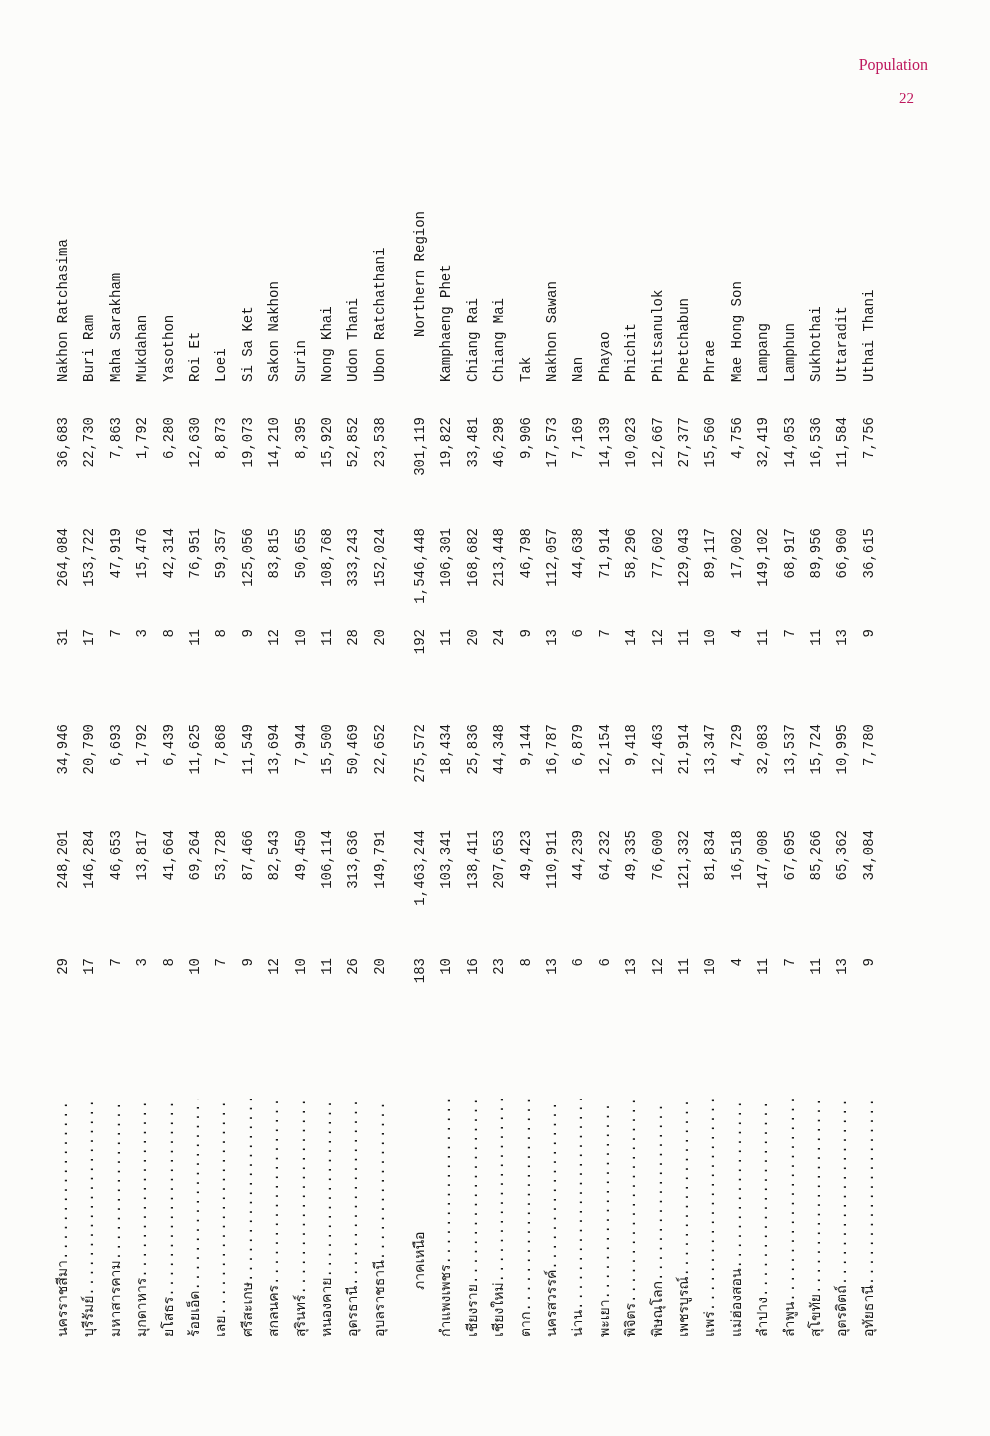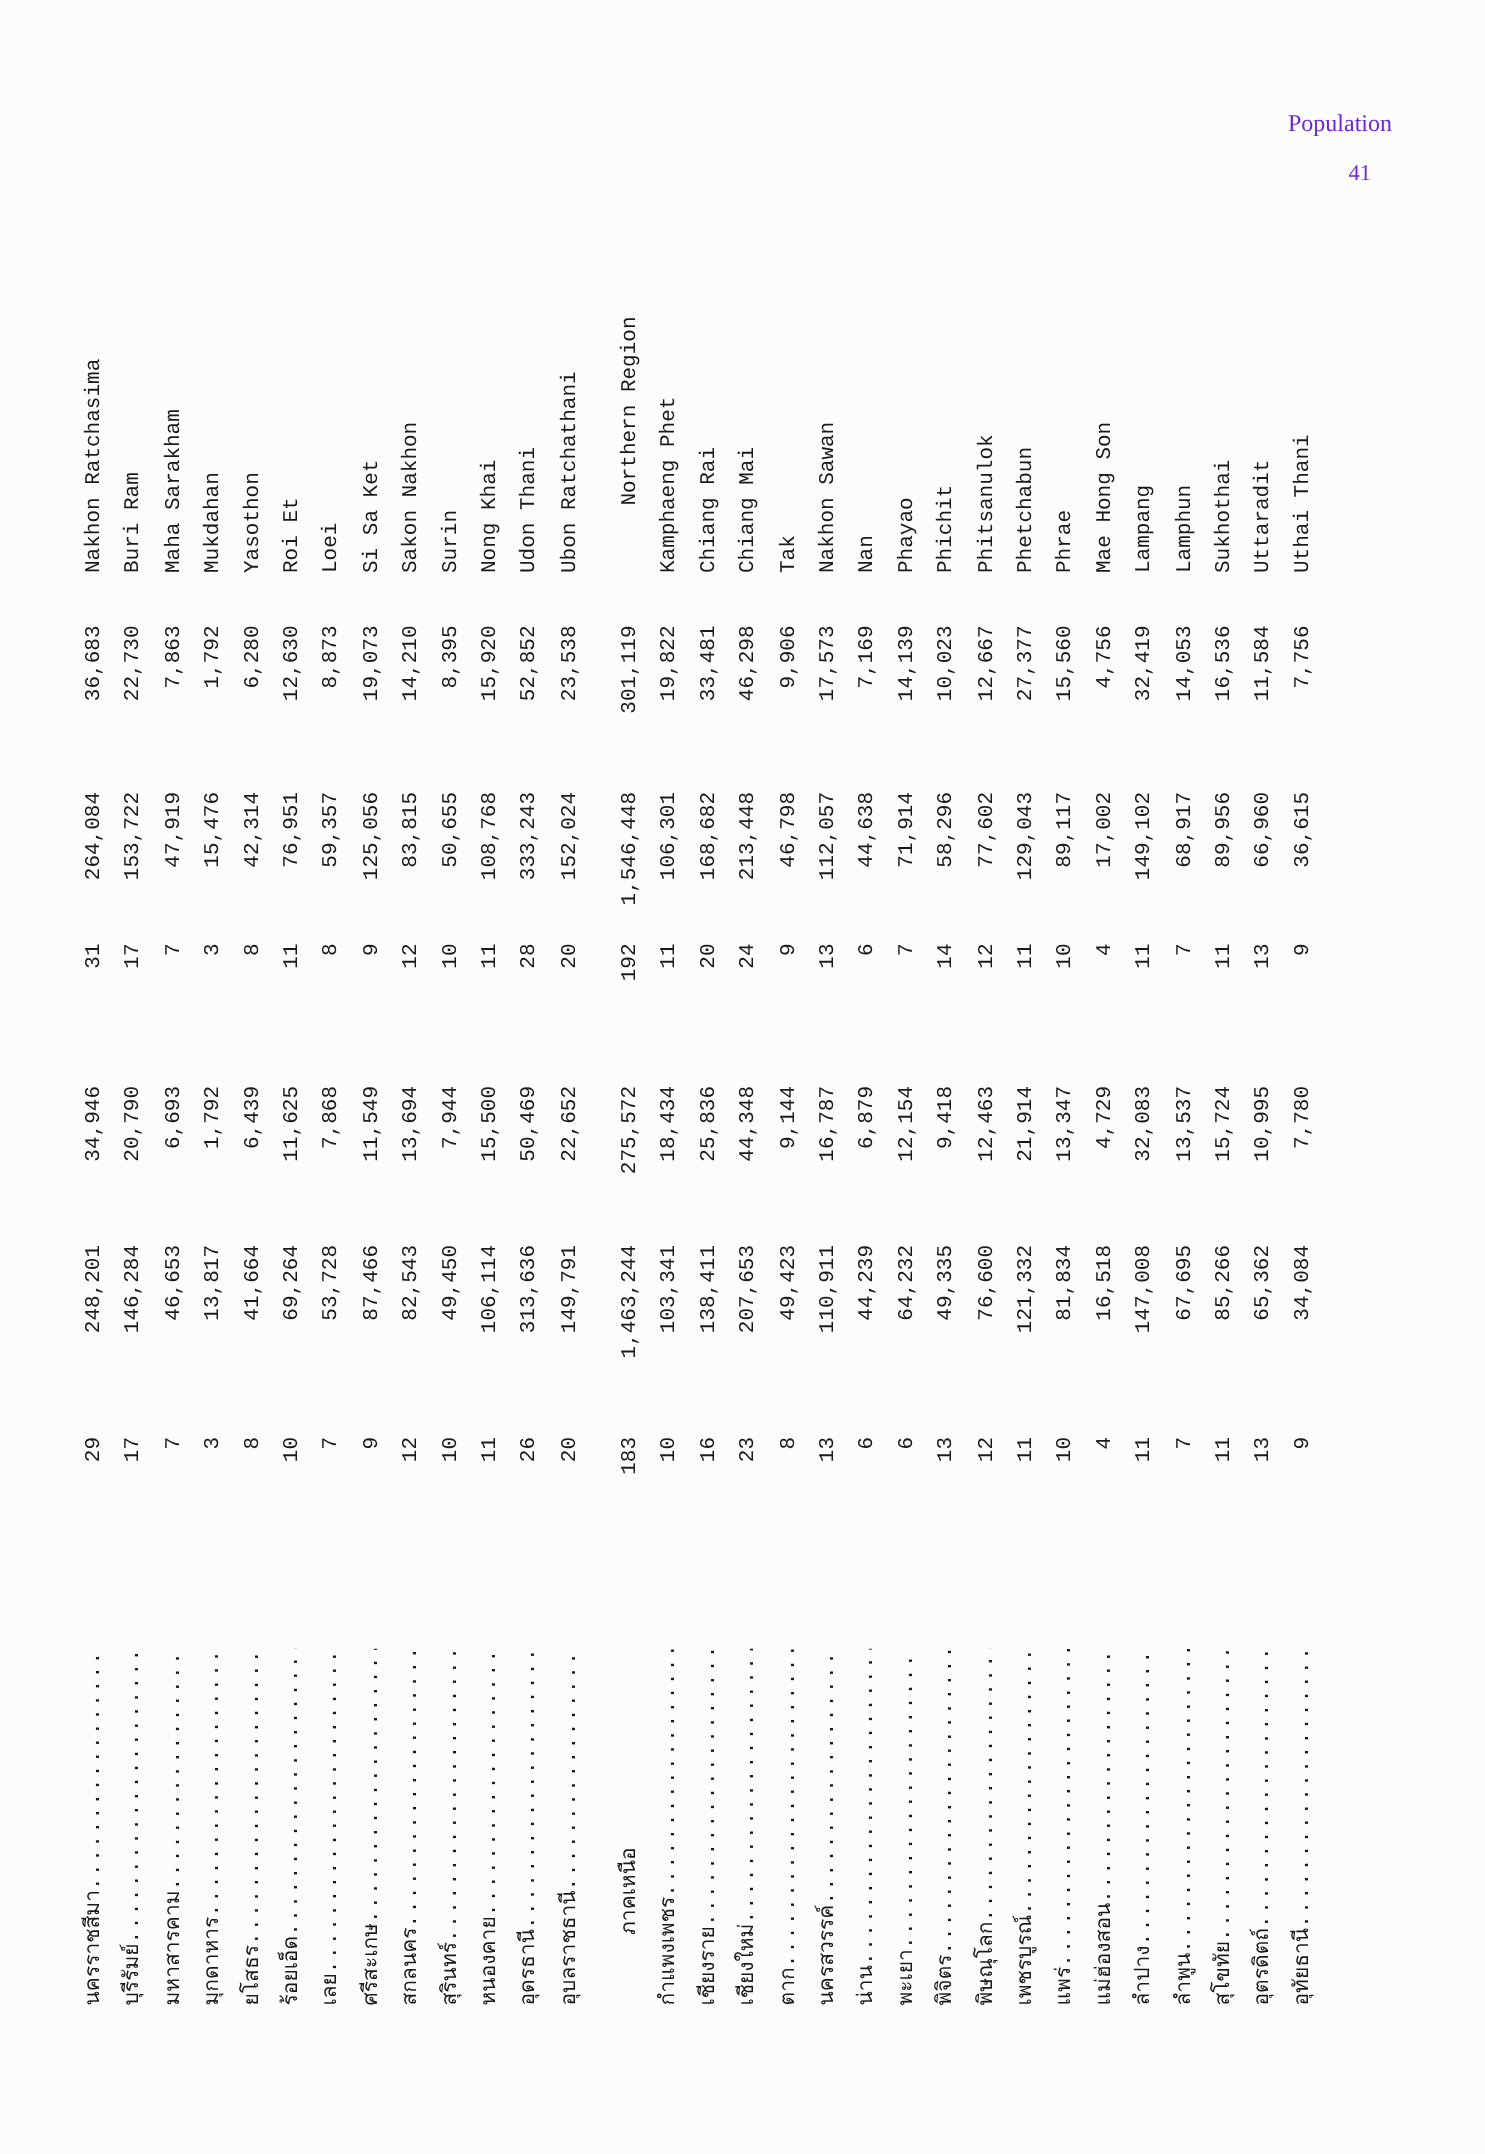--- a/index.html
+++ b/index.html
@@ -6,24 +6,24 @@
   .page {
     position:relative;
     width:990px; height:1436px;
     background:#fcfcfa;
     overflow:hidden;
     font-family:"Liberation Mono","DejaVu Sans Mono",monospace;
     color:#1a1a1a;
   }
   
   .page-header {
-    position:absolute; top:74px; right:62px;
+    position:absolute; top:56px; right:62px;
     text-align:right;
     font-family:"Liberation Serif","DejaVu Serif",serif;
-    font-size:16px; color:#6d28d9;
+    font-size:16px; color:#be185d;
   }
   .page-header .pageno { margin-top:16px; padding-right:14px; font-size:15px; }
 
   
   .rot-canvas {
     position:absolute; left:0; top:0;
     width:1436px; height:990px;
     transform-origin:0 0;
     transform: translateY(1436px) rotate(-90deg);
   }
@@ -56,21 +56,21 @@
   .eng-cell { padding-left:35px; font-size:14px; }
   .row.section .eng-cell { padding-left:80px; }
 </style>
 </head>
 <body>
 
 <div class="page">
 
   <div class="page-header">
     <div>Population</div>
-    <div class="pageno">41</div>
+    <div class="pageno">22</div>
   </div>
 
   <div class="rot-canvas">
     <div class="prov-table" id="prov-table">
         <div class="row">
           <span class="thai-cell">
             <span class="thai-name">นครราชสีมา</span>
             <span class="leader"></span>
           </span>
           <span class="num c1">29</span>

